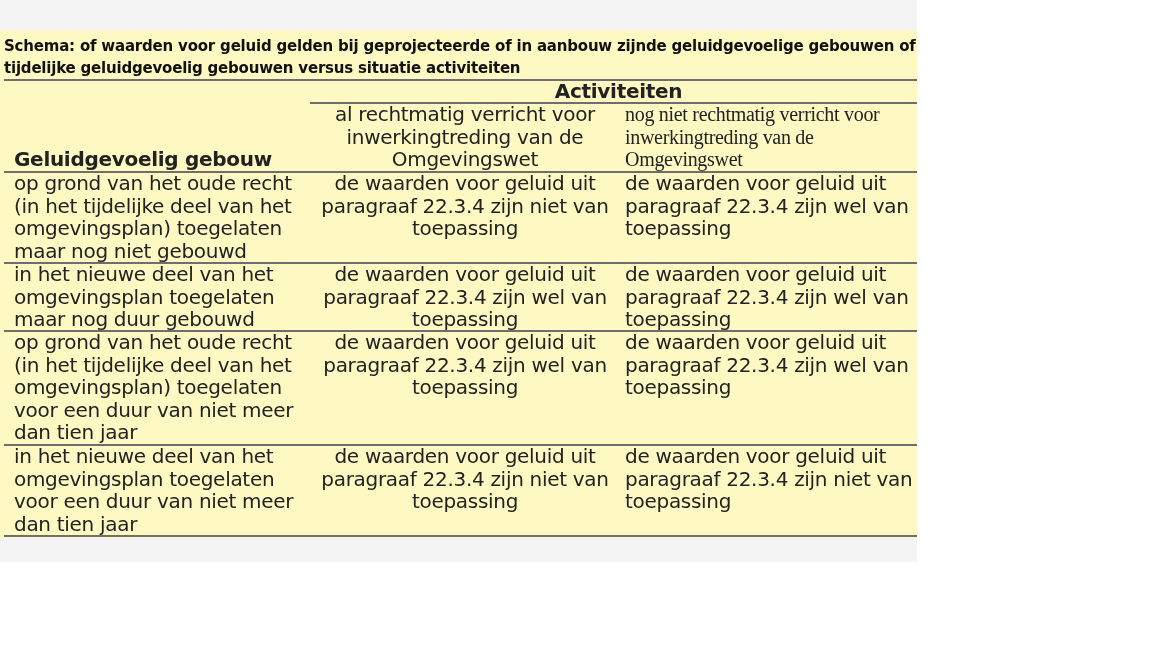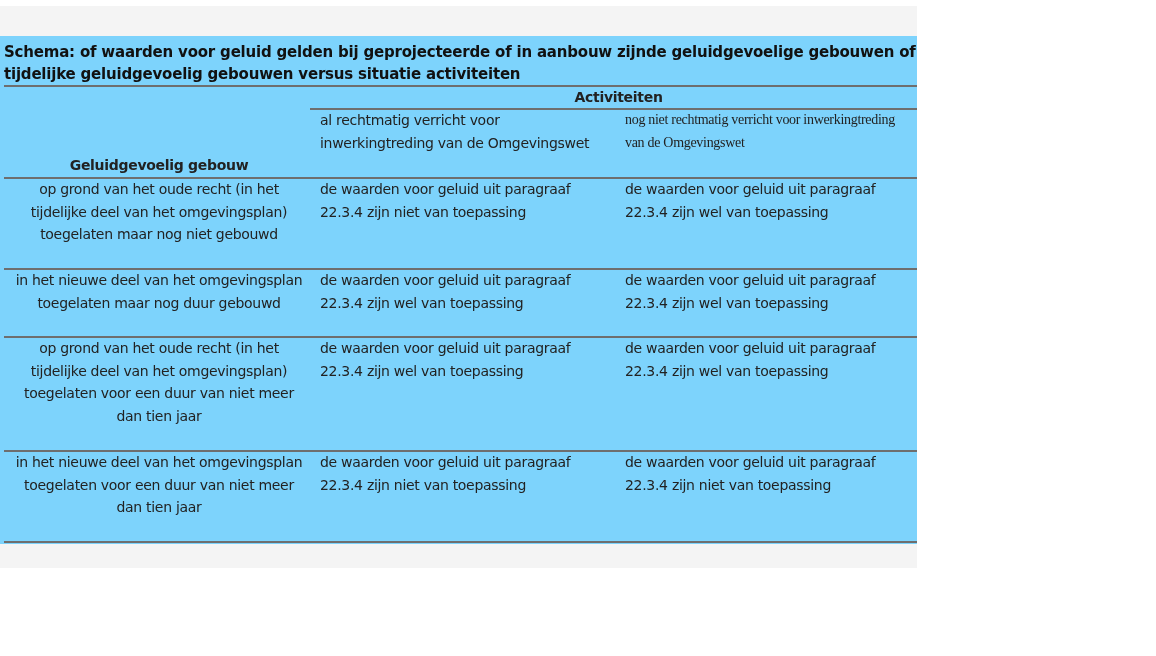--- a/index.html
+++ b/index.html
@@ -1,27 +1,27 @@
 <!DOCTYPE html>
 <html><head>
   <meta charset="utf-8">
   <style>
     html, body { margin: 0; padding: 0; background: #ffffff; }
     body { width: 1156px; height: 656px; position: relative; overflow: hidden;
            font-family: "DejaVu Sans", sans-serif; color: #1a1a1a; }
-    .doc { position: absolute; left: 0; top: 6px; width: 917px; height: 562px; background: #7dd3fc; }
+    .doc { position: absolute; left: 0; top: 0; width: 917px; height: 562px; background: #fef9c3; }
     .band-top { position: absolute; left: 0; top: 0; width: 917px; height: 30px; background: #f4f4f4; }
     .band-bottom { position: absolute; left: 0; top: 538px; width: 917px; height: 24px; background: #f4f4f4; }
     .title { position: absolute; left: 4px; top: 35px; width: 912px; font-weight: bold; font-size: 15px;
              line-height: 22px; letter-spacing: -0.2px; color: #111; }
     .rule { position: absolute; height: 2px; background: #6e6e6e; }
-    .cell { position: absolute; font-size: 14px; line-height: 22.6px; color: #222; letter-spacing: -0.3px; }
+    .cell { position: absolute; font-size: 20px; line-height: 22.6px; color: #222; letter-spacing: -0.3px; }
     .hdr-bold { font-weight: bold; }
-    .col0 { left: 14px; width: 290px; text-align: center; }
-    .col1 { left: 320px; width: 290px; }
+    .col0 { left: 14px; width: 290px; }
+    .col1 { left: 320px; width: 290px; text-align: center; }
     .col2 { left: 625px; width: 290px; }
   </style>
 </head>
 <body>
 
 <div class="doc">
   <div class="band-top"></div>
 
   <div class="title">Schema: of waarden voor geluid gelden bij geprojecteerde of in aanbouw zijnde geluidgevoelige gebouwen of tijdelijke geluidgevoelig gebouwen versus situatie activiteiten</div>
 

